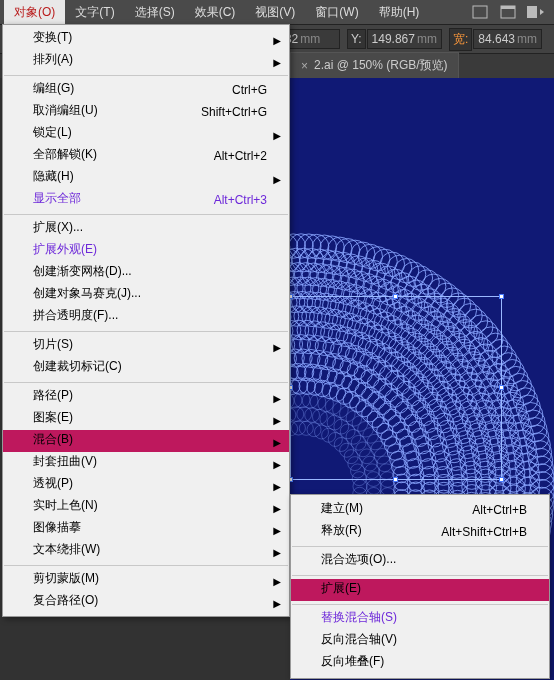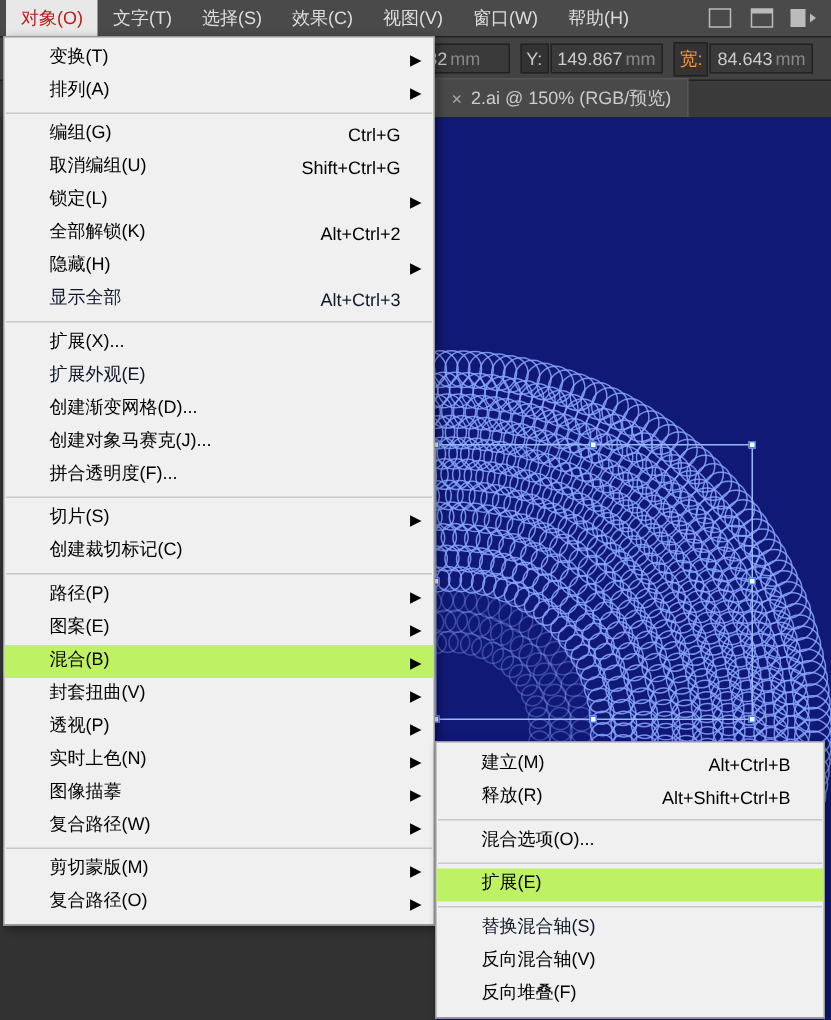--- a/index.html
+++ b/index.html
@@ -23,22 +23,22 @@
 .sel .h.tl{top:-3px;left:-3px}.sel .h.tr{top:-3px;right:-3px}
 .sel .h.bl{bottom:-3px;left:-3px}.sel .h.br{bottom:-3px;right:-3px}
 .sel .h.tm{top:-3px;left:50%;margin-left:-3px}
 .sel .h.bm{bottom:-3px;left:50%;margin-left:-3px}
 .sel .h.lm{top:50%;left:-3px;margin-top:-3px}
 .sel .h.rm{top:50%;right:-3px;margin-top:-3px}
 .circles{position:absolute;top:130px;left:-40px}
 .circles circle{fill:none;stroke:#8aa6ff;stroke-width:1}
 .menu{position:absolute;top:24px;left:2px;width:288px;background:#f0f0f0;border:1px solid #999;box-shadow:2px 2px 6px rgba(0,0,0,.4);padding:3px 0}
 .mi{padding:4px 0 4px 30px;color:#000;display:flex;align-items:flex-end;position:relative;height:22px}
-.mi.dis{color:#0f172a}
-.mi.hl{background:#bef264}
+.mi.dis{color:#6d28d9}
+.mi.hl{background:#be185d}
 .mi .sc{position:absolute;right:22px}
 .mi .ar{position:absolute;right:8px;font-size:10px}
 .sep{height:1px;background:#c8c8c8;margin:3px 1px}
 .submenu{position:absolute;top:494px;left:290px;width:260px;background:#f0f0f0;border:1px solid #999;box-shadow:2px 2px 6px rgba(0,0,0,.4);padding:4px 0}
 </style>
 </head>
 <body>
 
 <div class="menubar">
   <div class="m active">对象(O)</div>
@@ -780,21 +780,21 @@
     </div>
     <div class="mi">
       <span>实时上色(N)</span>
       <span class="ar">▶</span>
     </div>
     <div class="mi">
       <span>图像描摹</span>
       <span class="ar">▶</span>
     </div>
     <div class="mi">
-      <span>复合路径(W)</span>
+      <span>文本绕排(W)</span>
       <span class="ar">▶</span>
     </div>
     <div class="sep"></div>
     <div class="mi">
       <span>剪切蒙版(M)</span>
       <span class="ar">▶</span>
     </div>
     <div class="mi">
       <span>复合路径(O)</span>
       <span class="ar">▶</span>

